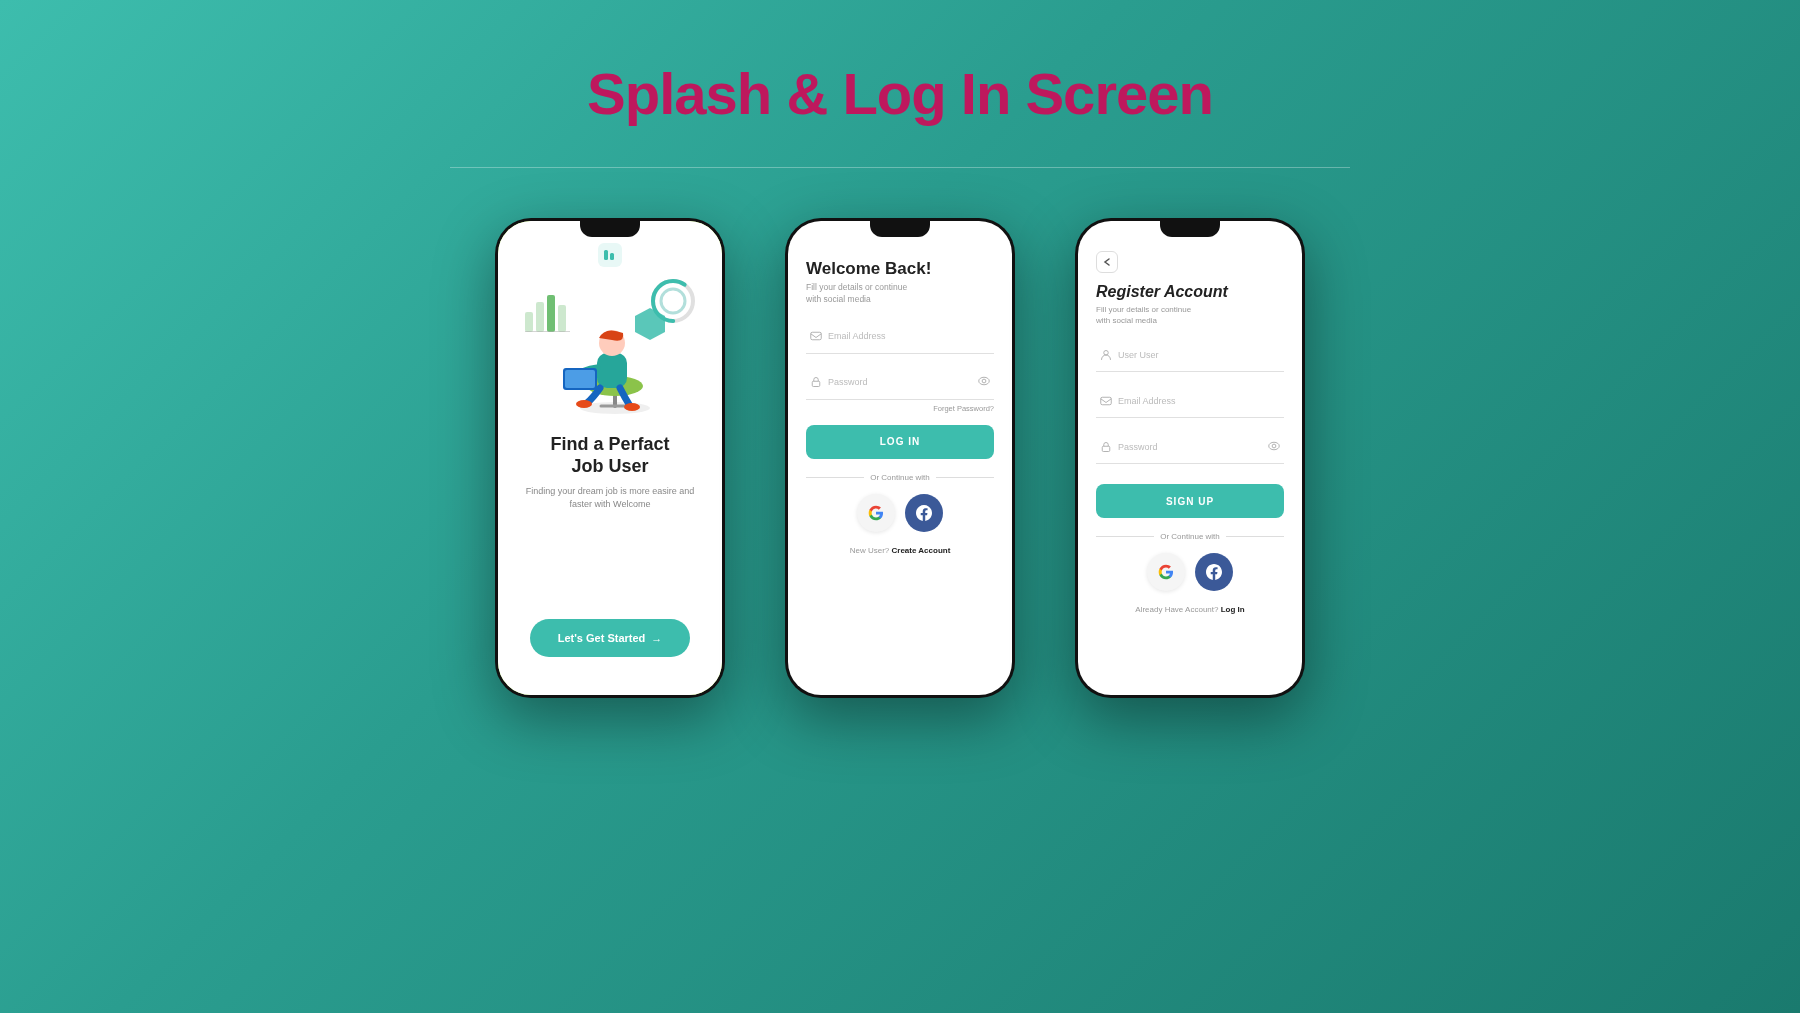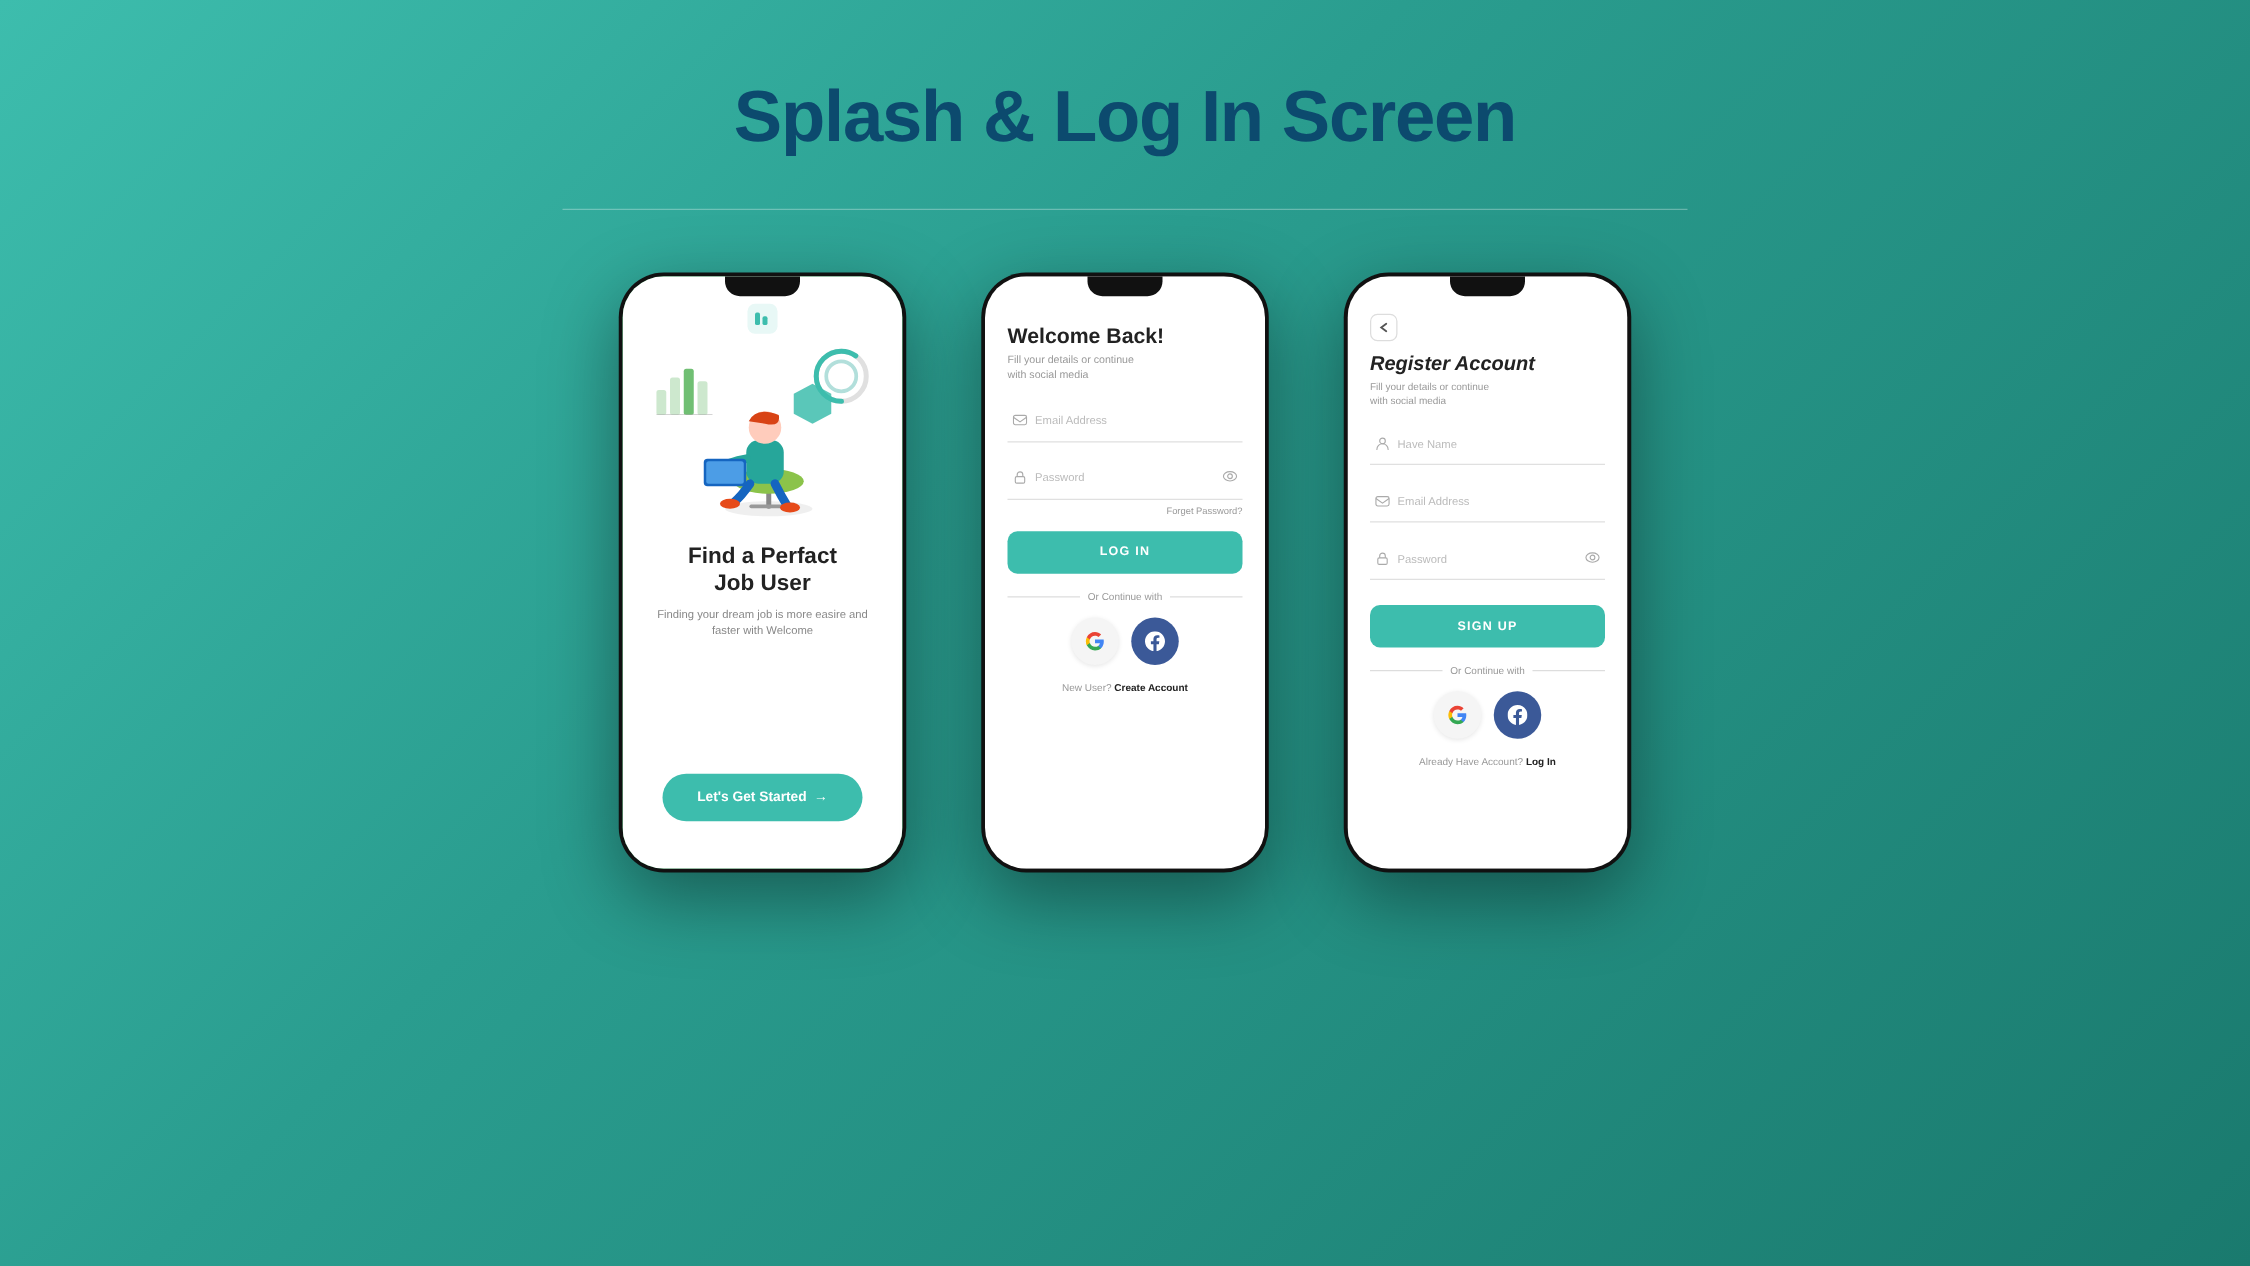--- a/index.html
+++ b/index.html
@@ -16,21 +16,21 @@
 
     .page-header {
       margin-top: 60px;
       margin-bottom: 40px;
       text-align: center;
     }
 
     .page-title {
       font-size: 58px;
       font-weight: 800;
-      color: #0c4a6e;
+      color: #be185d;
       letter-spacing: -1px;
     }
 
     .divider-line {
       width: 900px;
       height: 1px;
       background: rgba(255,255,255,0.3);
       margin: 0 auto 50px auto;
     }
 
@@ -48,21 +48,21 @@
       background: #111;
       border-radius: 36px;
       padding: 3px;
       box-shadow: 0 20px 60px rgba(0,0,0,0.4);
       position: relative;
     }
 
     .phone-inner {
       width: 100%;
       height: 100%;
-      background: #15803d;
+      background: #bef264;
       border-radius: 33px;
       overflow: hidden;
       position: relative;
       display: flex;
       flex-direction: column;
     }
 
     
     .notch {
       position: absolute;
@@ -511,21 +511,21 @@
         <div class="register-sub">
           <span>Fill your details or continue</span><br>
           <span>with social media</span>
         </div>
 
         <div class="input-field">
           <svg viewBox="0 0 16 16" fill="none" style="width:12px;height:12px;">
             <circle cx="8" cy="5" r="3" stroke="#aaa" stroke-width="1.2"></circle>
             <path d="M2 14c0-3.31 2.69-6 6-6s6 2.69 6 6" stroke="#aaa" stroke-width="1.2" stroke-linecap="round"></path>
           </svg>
-          <span>Have Name</span>
+          <span>User User</span>
         </div>
 
         <div class="input-field">
           <svg viewBox="0 0 16 16" fill="none" style="width:12px;height:12px;">
             <rect x="1" y="3" width="14" height="10" rx="2" stroke="#aaa" stroke-width="1.2"></rect>
             <path d="M1 5l7 5 7-5" stroke="#aaa" stroke-width="1.2"></path>
           </svg>
           <span>Email Address</span>
         </div>
 

